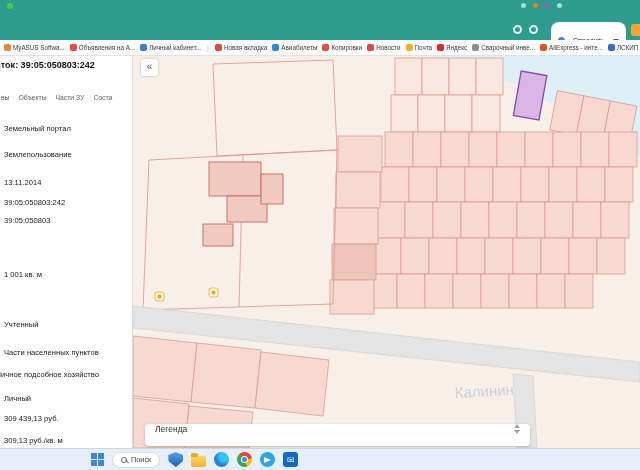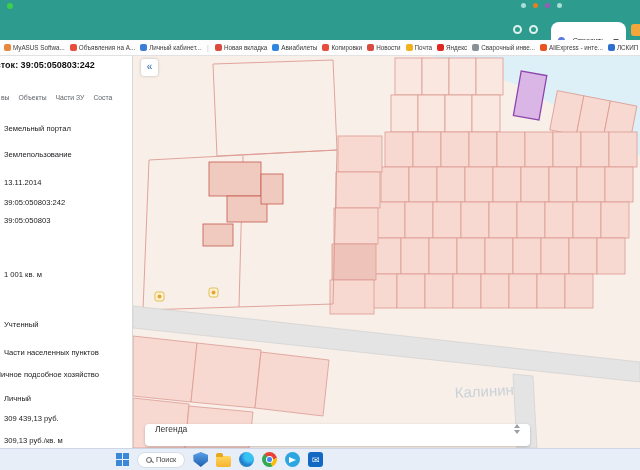--- a/index.html
+++ b/index.html
@@ -41,21 +41,21 @@
   .collapse-btn{position:absolute;left:8px;top:3px;width:17px;height:17px;background:#fff;border-radius:3px;
     box-shadow:0 0 3px rgba(0,0,0,.25);color:#2563a8;font-size:10px;text-align:center;line-height:16px;cursor:pointer}
   .legend-bar{position:absolute;left:12px;top:368px;width:385px;height:22px;background:#fff;border-radius:4px;
     box-shadow:0 1px 3px rgba(0,0,0,.22);display:flex;align-items:flex-start;padding:0 10px;font-size:8.5px;color:#333}
   .legend-toggle{margin-left:auto;display:flex;flex-direction:column;gap:2px;align-items:center}
   .tri-up{width:0;height:0;border-left:3px solid transparent;border-right:3px solid transparent;border-bottom:4px solid #9aa0a6}
   .tri-down{width:0;height:0;border-left:3px solid transparent;border-right:3px solid transparent;border-top:4px solid #9aa0a6}
 
   
   .taskbar{position:absolute;top:448px;left:0;width:640px;height:22px;background:#e8eef8;border-top:1px solid #ccd6e4;
-    display:flex;align-items:center;gap:8px;padding-left:116px}
+    display:flex;align-items:center;gap:8px;padding-left:91px}
   .start{display:grid;grid-template-columns:6px 6px;grid-template-rows:6px 6px;gap:1px;cursor:pointer}
   .start span{background:#3b87d8}
   .searchbox{display:flex;align-items:center;gap:4px;background:#fff;border:1px solid #d4dce8;border-radius:9px;
     height:16px;padding:0 8px;font-size:7.3px;color:#444}
   .mag{width:6px;height:6px;border:1.2px solid #666;border-radius:50%;position:relative}
   .mag::after{content:'';position:absolute;width:4px;height:1.2px;background:#666;right:-3px;bottom:-1px;transform:rotate(40deg)}
   .tb-icon{width:15px;height:15px;border-radius:3px;position:relative;flex:0 0 auto;cursor:pointer}
   .shield{background:linear-gradient(180deg,#5aa0e8,#1f5fae);clip-path:polygon(50% 0,100% 20%,98% 62%,50% 100%,2% 62%,0 20%)}
   .folder{width:15px;height:11px;background:linear-gradient(#ffd65e,#f5b32f);border-radius:2px;margin-top:3px}
   .folder::before{content:'';position:absolute;top:-3px;left:0;width:7px;height:4px;border-radius:2px 2px 0 0;background:#e9a61f}

